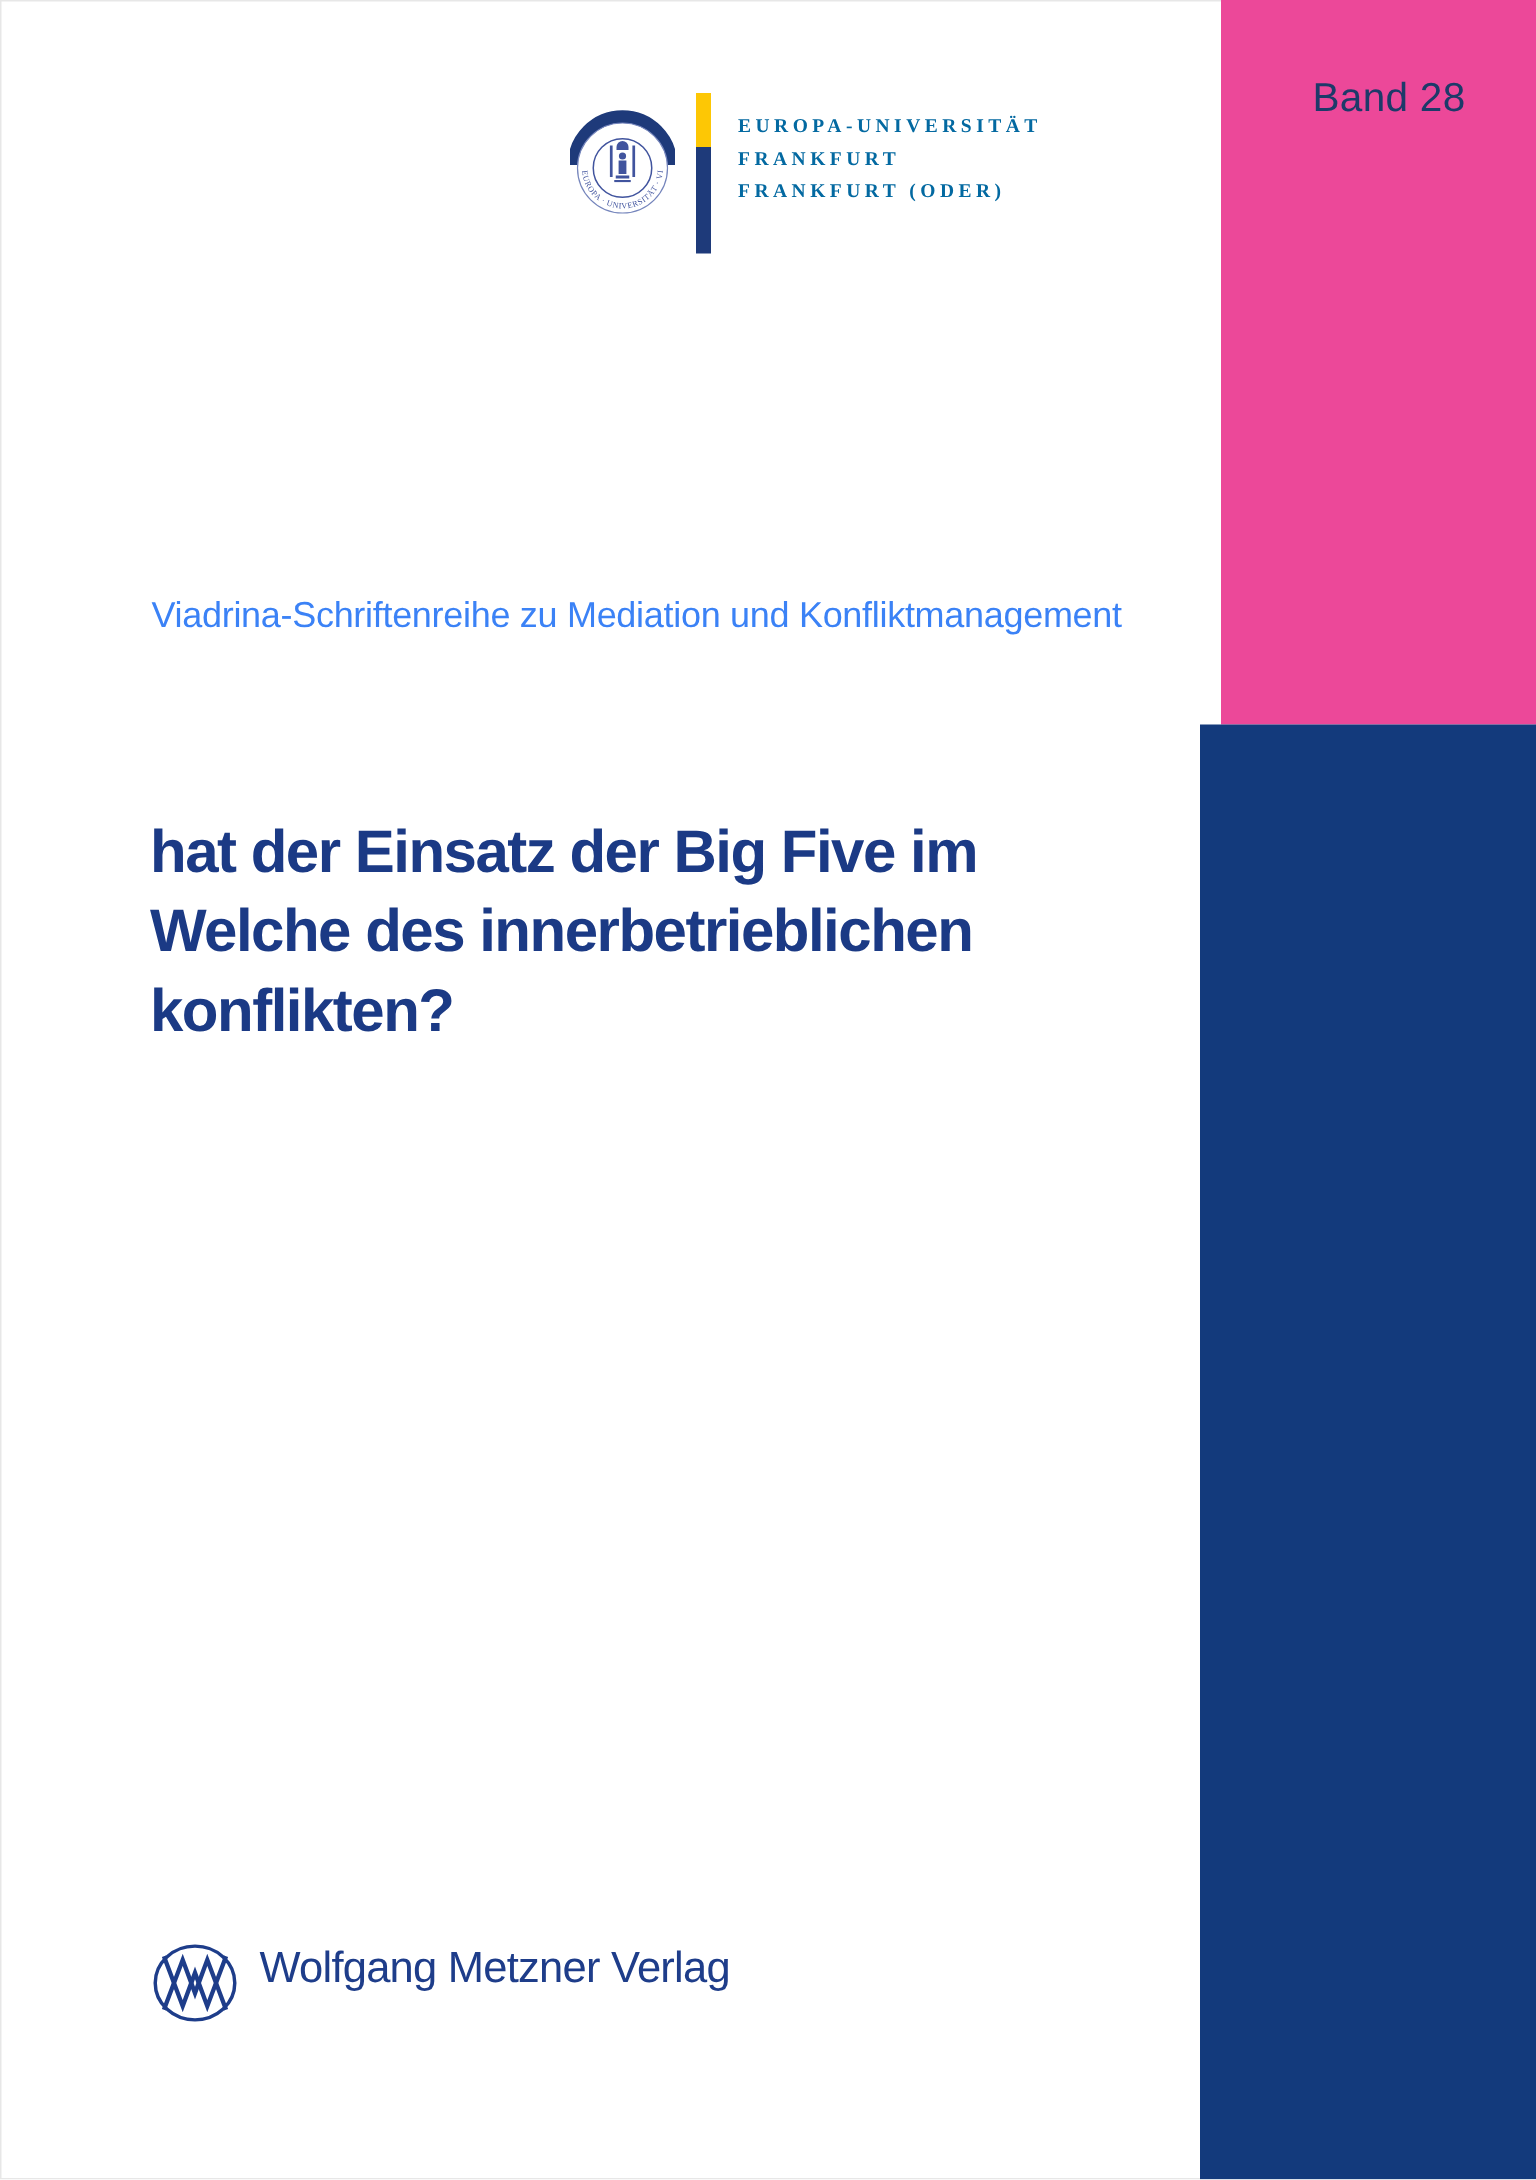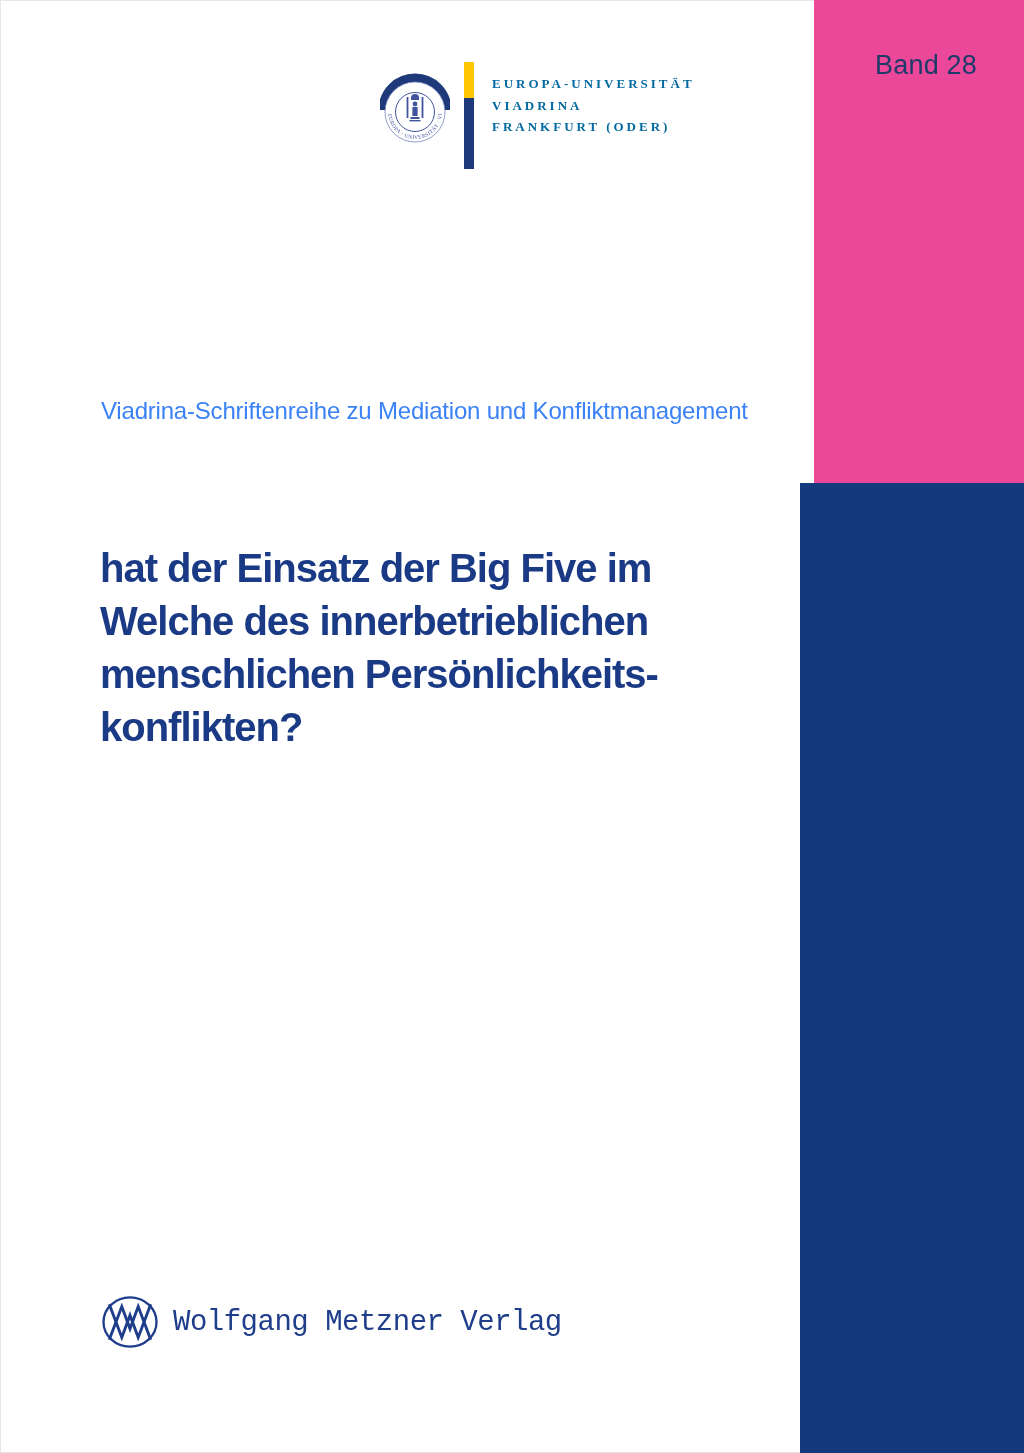--- a/index.html
+++ b/index.html
@@ -44,21 +44,21 @@
     position:absolute; top:473px; left:101px;
     font-size:30px; font-weight:bold; letter-spacing:-0.5px; color:#1B3A85;
   }
   .book-title {
     position:absolute; top:542px; left:100px;
     font-size:40px; font-weight:bold; line-height:53px;
     letter-spacing:-1px; color:#1B3A85; white-space:nowrap;
   }
 
   
-  .publisher { position:absolute; top:1295px; left:101px; display:flex; align-items:center;font-family:Liberation Mono, monospace; }
+  .publisher { position:absolute; top:1295px; left:101px; display:flex; align-items:flex-start; }
   .publisher-name {
     margin-left:14px; margin-top:1px;
     font-size:29px; letter-spacing:-0.5px; color:#1E3D8A; white-space:nowrap;
   }
 </style>
 </head>
 <body>
 
 <div class="page">
 
@@ -89,31 +89,30 @@
         <rect x="30.5" y="57" width="9" height="2" stroke="none"></rect>
         <rect x="29.5" y="60" width="11" height="1.4" stroke="none"></rect>
       </g>
     </svg>
     <div class="logo-bar">
       <div class="bar-yellow"></div>
       <div class="bar-navy"></div>
     </div>
     <div class="uni-wordmark">
       <div>EUROPA-UNIVERSITÄT</div>
-      <div>VIADRINA</div>
+      <div>FRANKFURT</div>
       <div>FRANKFURT (ODER)</div>
     </div>
   </div>
 
   <div class="series-title">Viadrina-Schriftenreihe zu Mediation und Konfliktmanagement</div>
 
   <div class="book-title">
     <div>hat der Einsatz der Big Five im</div>
     <div>Welche des innerbetrieblichen</div>
-    <div>menschlichen Persönlichkeits-</div>
     <div>konflikten?</div>
   </div>
 
   <div class="publisher">
     <svg width="58" height="54" viewBox="0 0 60 56">
       <ellipse cx="30" cy="28" rx="27.5" ry="25.5" fill="none" stroke="#1E3D8A" stroke-width="2.4"></ellipse>
       <path d="M 8.5,9.5 L 21.5,44 L 30,21 L 38.5,44 L 51.5,9.5" fill="none" stroke="#1E3D8A" stroke-width="3" stroke-linejoin="miter"></path>
       <path d="M 8.5,46.5 L 21.5,12 L 30,35 L 38.5,12 L 51.5,46.5" fill="none" stroke="#1E3D8A" stroke-width="3" stroke-linejoin="miter"></path>
     </svg>
     <div class="publisher-name">Wolfgang Metzner Verlag</div>

